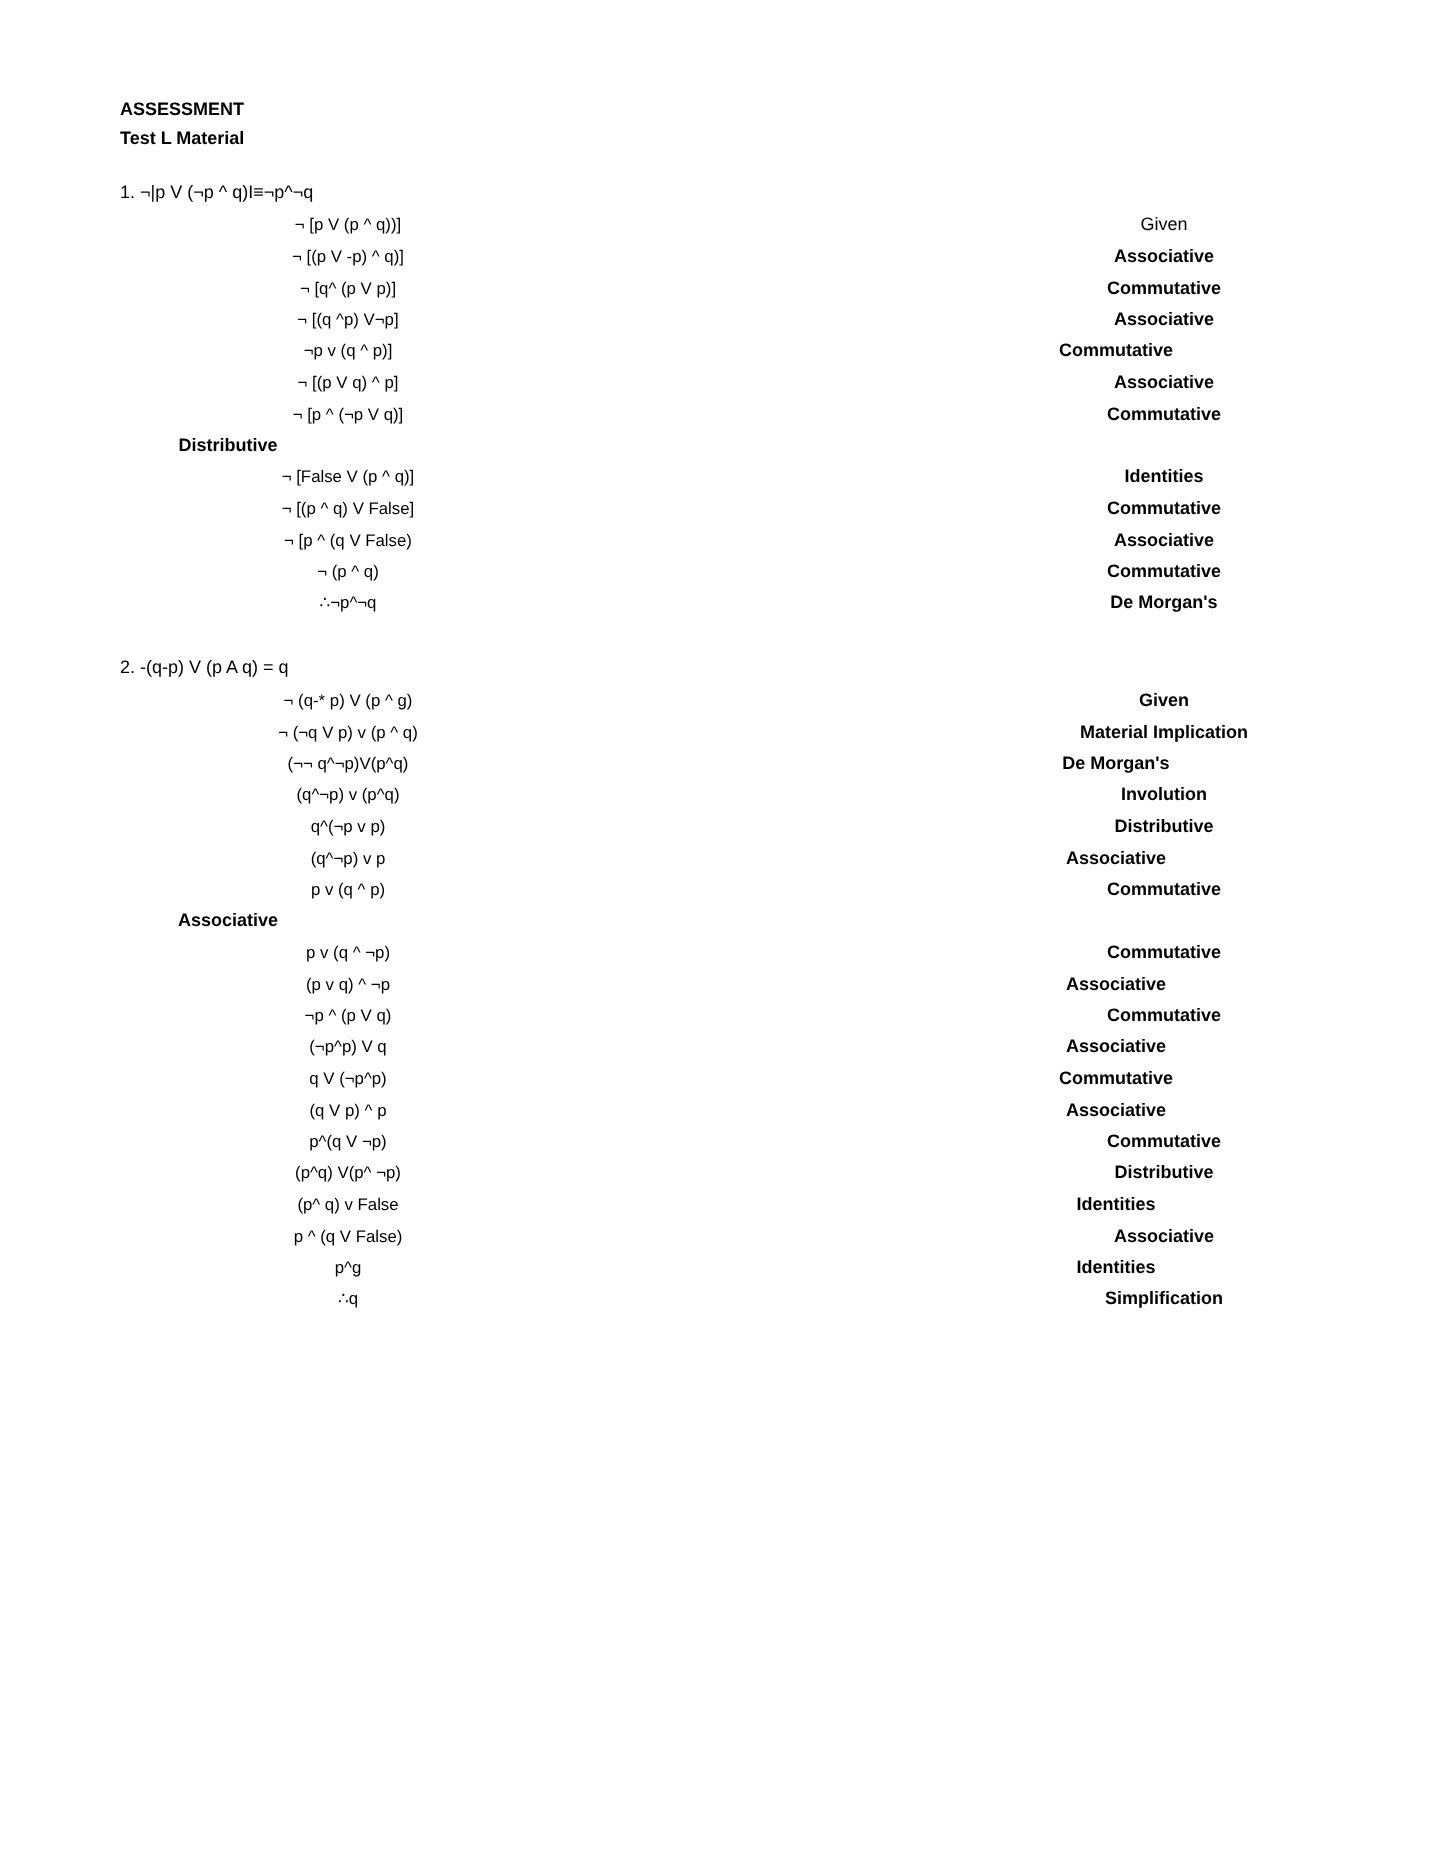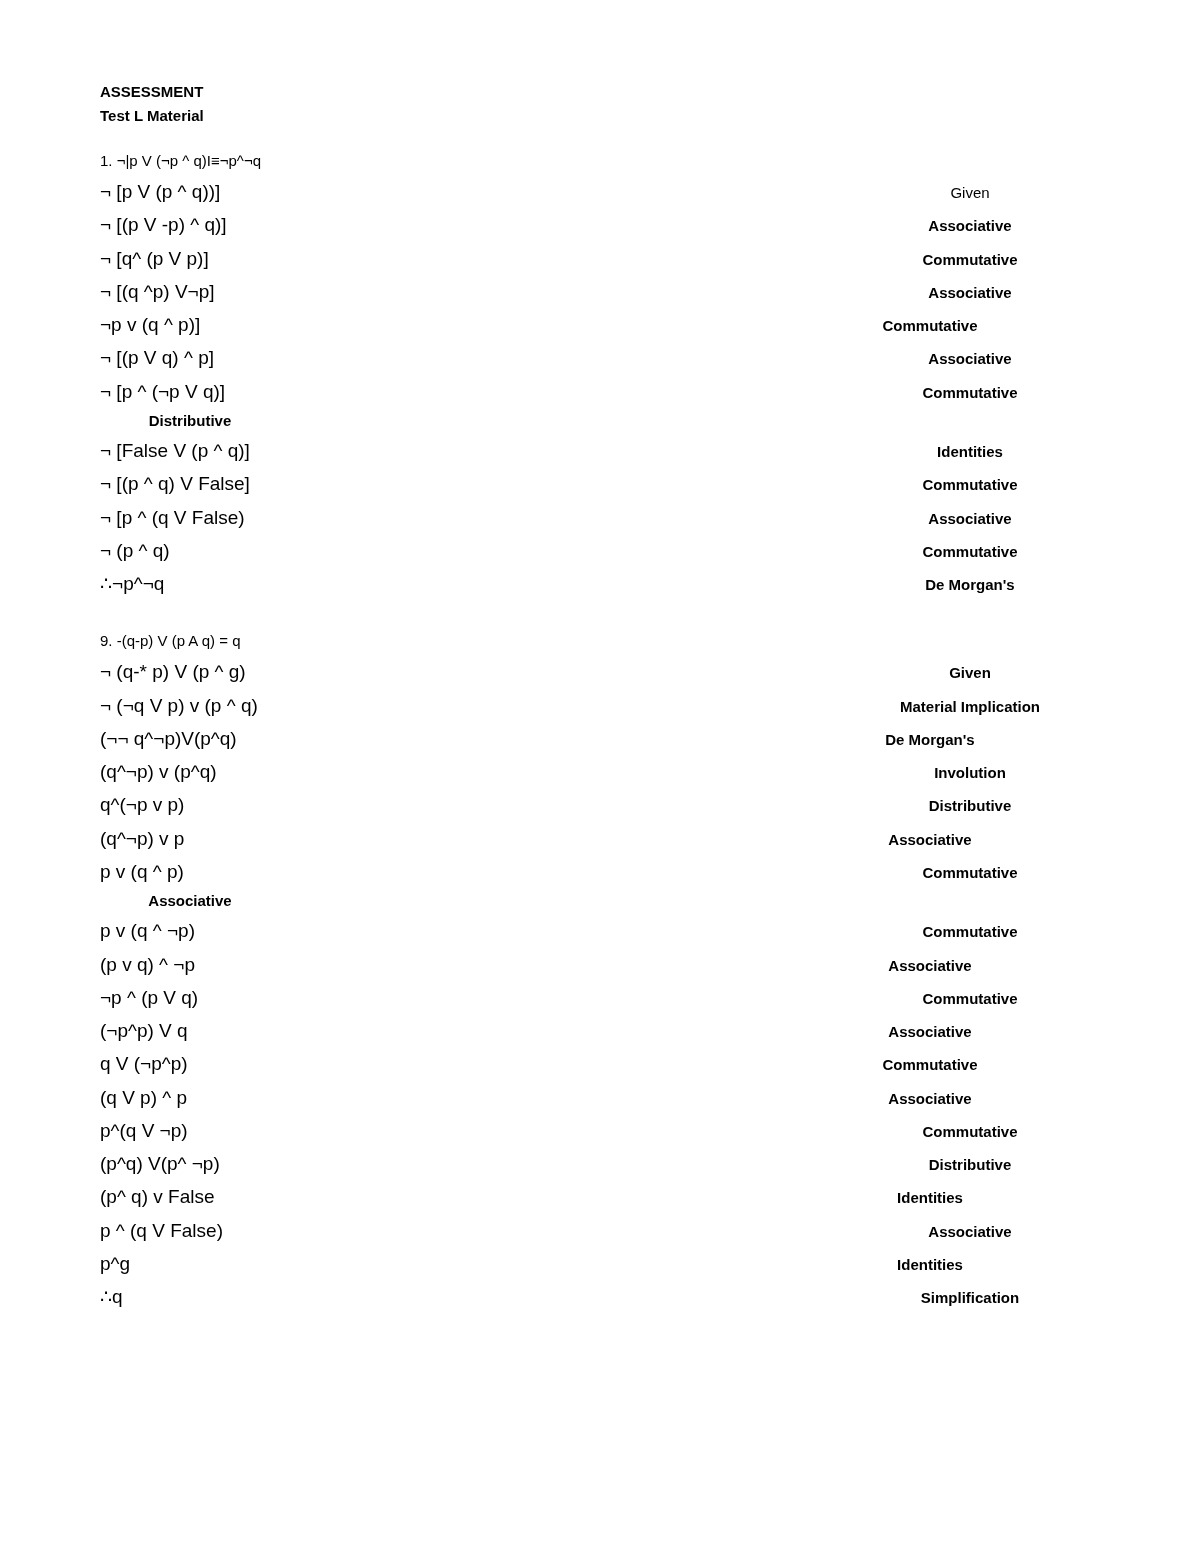--- a/index.html
+++ b/index.html
@@ -42,21 +42,22 @@
       display: flex;
       justify-content: space-between;
       align-items: baseline;
       line-height: 1.75;
       width: 100%;
     }
 
     .proof-expr {
       flex: 0 0 auto;
       min-width: 380px;
-      font-size: 19px;
+      font-size: 14px;
+      text-align: center;
     }
 
     .proof-reason {
       flex: 0 0 auto;
       text-align: center;
       font-size: 15px;
       min-width: 260px;
     }
 
     .proof-reason.bold {
@@ -126,21 +127,21 @@
         <span class="proof-reason bold">Commutative</span>
       </div>
       <div class="proof-row">
         <span class="proof-expr">∴¬p^¬q</span>
         <span class="proof-reason bold">De Morgan's</span>
       </div>
     </div>
 </div>
 
 <div class="proof-section">
-  <div class="proof-title">9. -(q-p) V (p A q) = q</div>
+  <div class="proof-title">2. -(q-p) V (p A q) = q</div>
   <div id="proof2-rows">
       <div class="proof-row">
         <span class="proof-expr">¬ (q-* p) V (p ^ g)</span>
         <span class="proof-reason bold">Given</span>
       </div>
       <div class="proof-row">
         <span class="proof-expr">¬ (¬q V p) v (p ^ q)</span>
         <span class="proof-reason bold">Material Implication</span>
       </div>
       <div class="proof-row">

